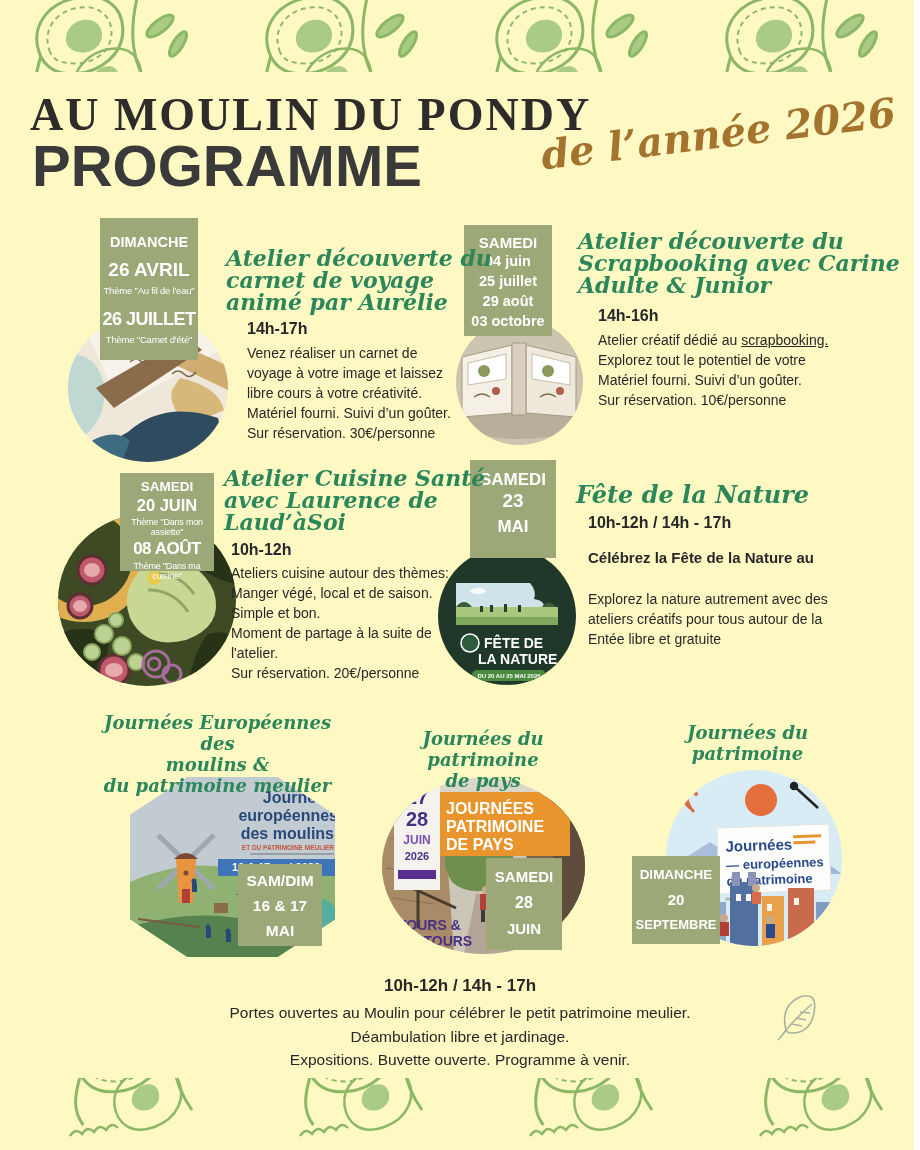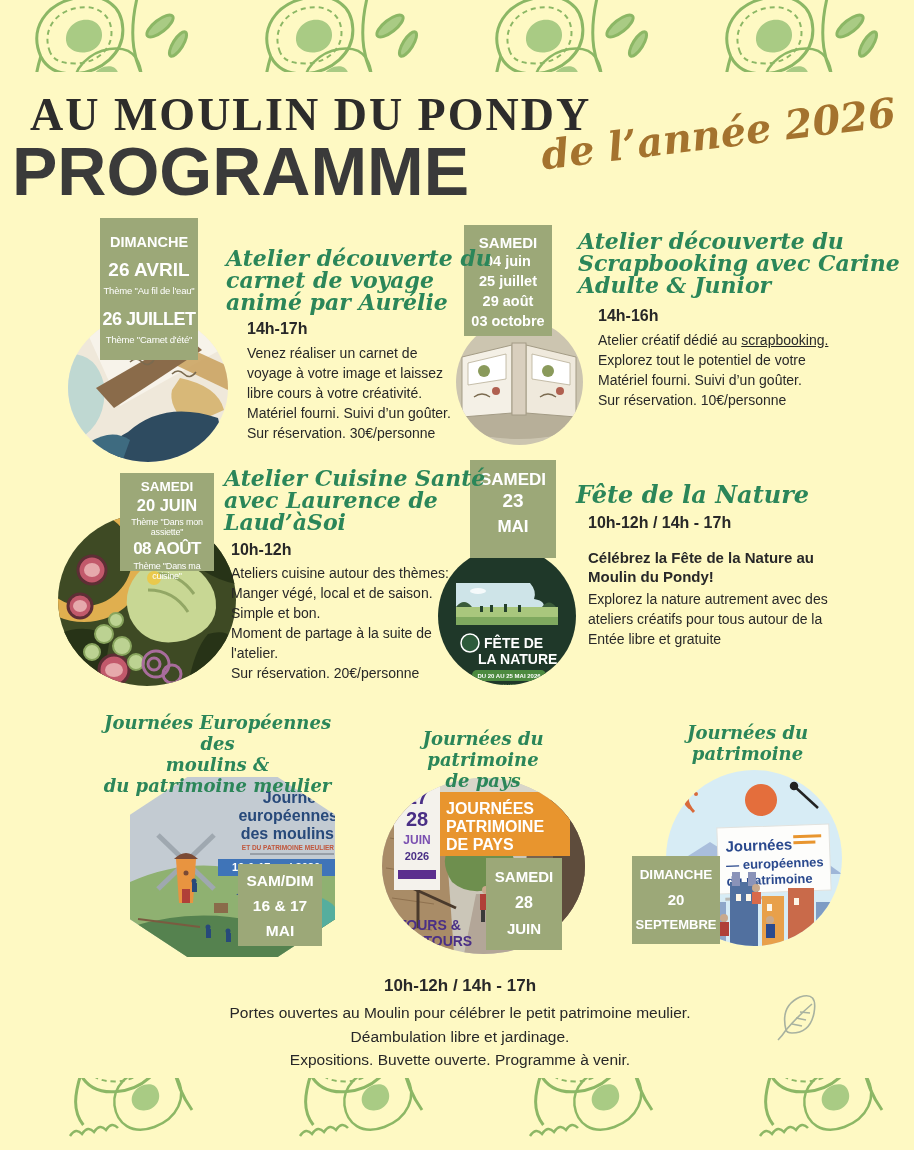--- a/index.html
+++ b/index.html
@@ -2,21 +2,21 @@
 <html><head>
 <meta charset="utf-8">
 <style>
   html,body{margin:0;padding:0;background:#fff;}
   .poster{position:relative;width:914px;height:1150px;background:#fef9c3;overflow:hidden;
           font-family:"Liberation Sans",sans-serif;color:#282828;}
   .band{position:absolute;left:0;}
   
   .venue{position:absolute;left:30px;top:88px;font-family:"Liberation Serif",serif;
          font-weight:bold;font-size:46px;letter-spacing:2px;color:#2d2c2b;white-space:nowrap;}
-  .program{position:absolute;left:12px;top:132px;font-weight:bold;font-size:68px;
+  .program{position:absolute;left:32px;top:132px;font-weight:bold;font-size:58px;
            letter-spacing:0px;color:#3a3a3a;white-space:nowrap;}
   .year{position:absolute;left:540px;top:112px;width:320px;font-family:"DejaVu Serif",serif;
         font-style:italic;font-weight:bold;font-size:40px;color:#A4732E;
         transform:rotate(-7deg);white-space:nowrap;}
   
   .script{font-family:"DejaVu Serif",serif;font-style:italic;font-weight:bold;color:#2B8659;}
   .ev-title{position:absolute;font-size:22px;line-height:22px;white-space:nowrap;z-index:4;}
   .ev-time{position:absolute;font-weight:bold;font-size:16px;color:#282828;z-index:4;}
   .ev-desc{position:absolute;font-size:14px;line-height:20px;color:#282828;white-space:nowrap;z-index:4;}
   .ev-lead{position:absolute;font-weight:bold;font-size:14.5px;line-height:19px;color:#282828;white-space:nowrap;z-index:4;}
@@ -219,21 +219,20 @@
   </div>
   <div class="badge" style="left:470px;top:460px;width:86px;height:88px;padding-top:10px">
     <div style="font-weight:bold;font-size:17px">SAMEDI</div>
     <div style="font-weight:bold;font-size:19px;">23</div>
     <div style="font-weight:bold;font-size:17px;margin-top:5px">MAI</div>
   </div>
   <div class="ev-title script" style="left:576px;top:484px;font-size:24px">Fête de la Nature</div>
   <div class="ev-time" style="left:588px;top:514px">10h-12h / 14h - 17h</div>
   <div class="ev-lead" style="left:588px;top:548px;font-size:15px">
     <div>Célébrez la Fête de la Nature au</div>
-    <div>Moulin du Pondy!</div>
   </div>
   <div class="ev-desc" style="left:588px;top:589px">
     <div>Explorez la nature autrement avec des</div>
     <div>ateliers créatifs pour tous autour de la</div>
     <div>Entée libre et gratuite</div>
   </div>
 
   <div class="bt-title" style="left:90px;top:712px;width:255px">
     <div>Journées Européennes des</div>
     <div>moulins &amp;</div>

